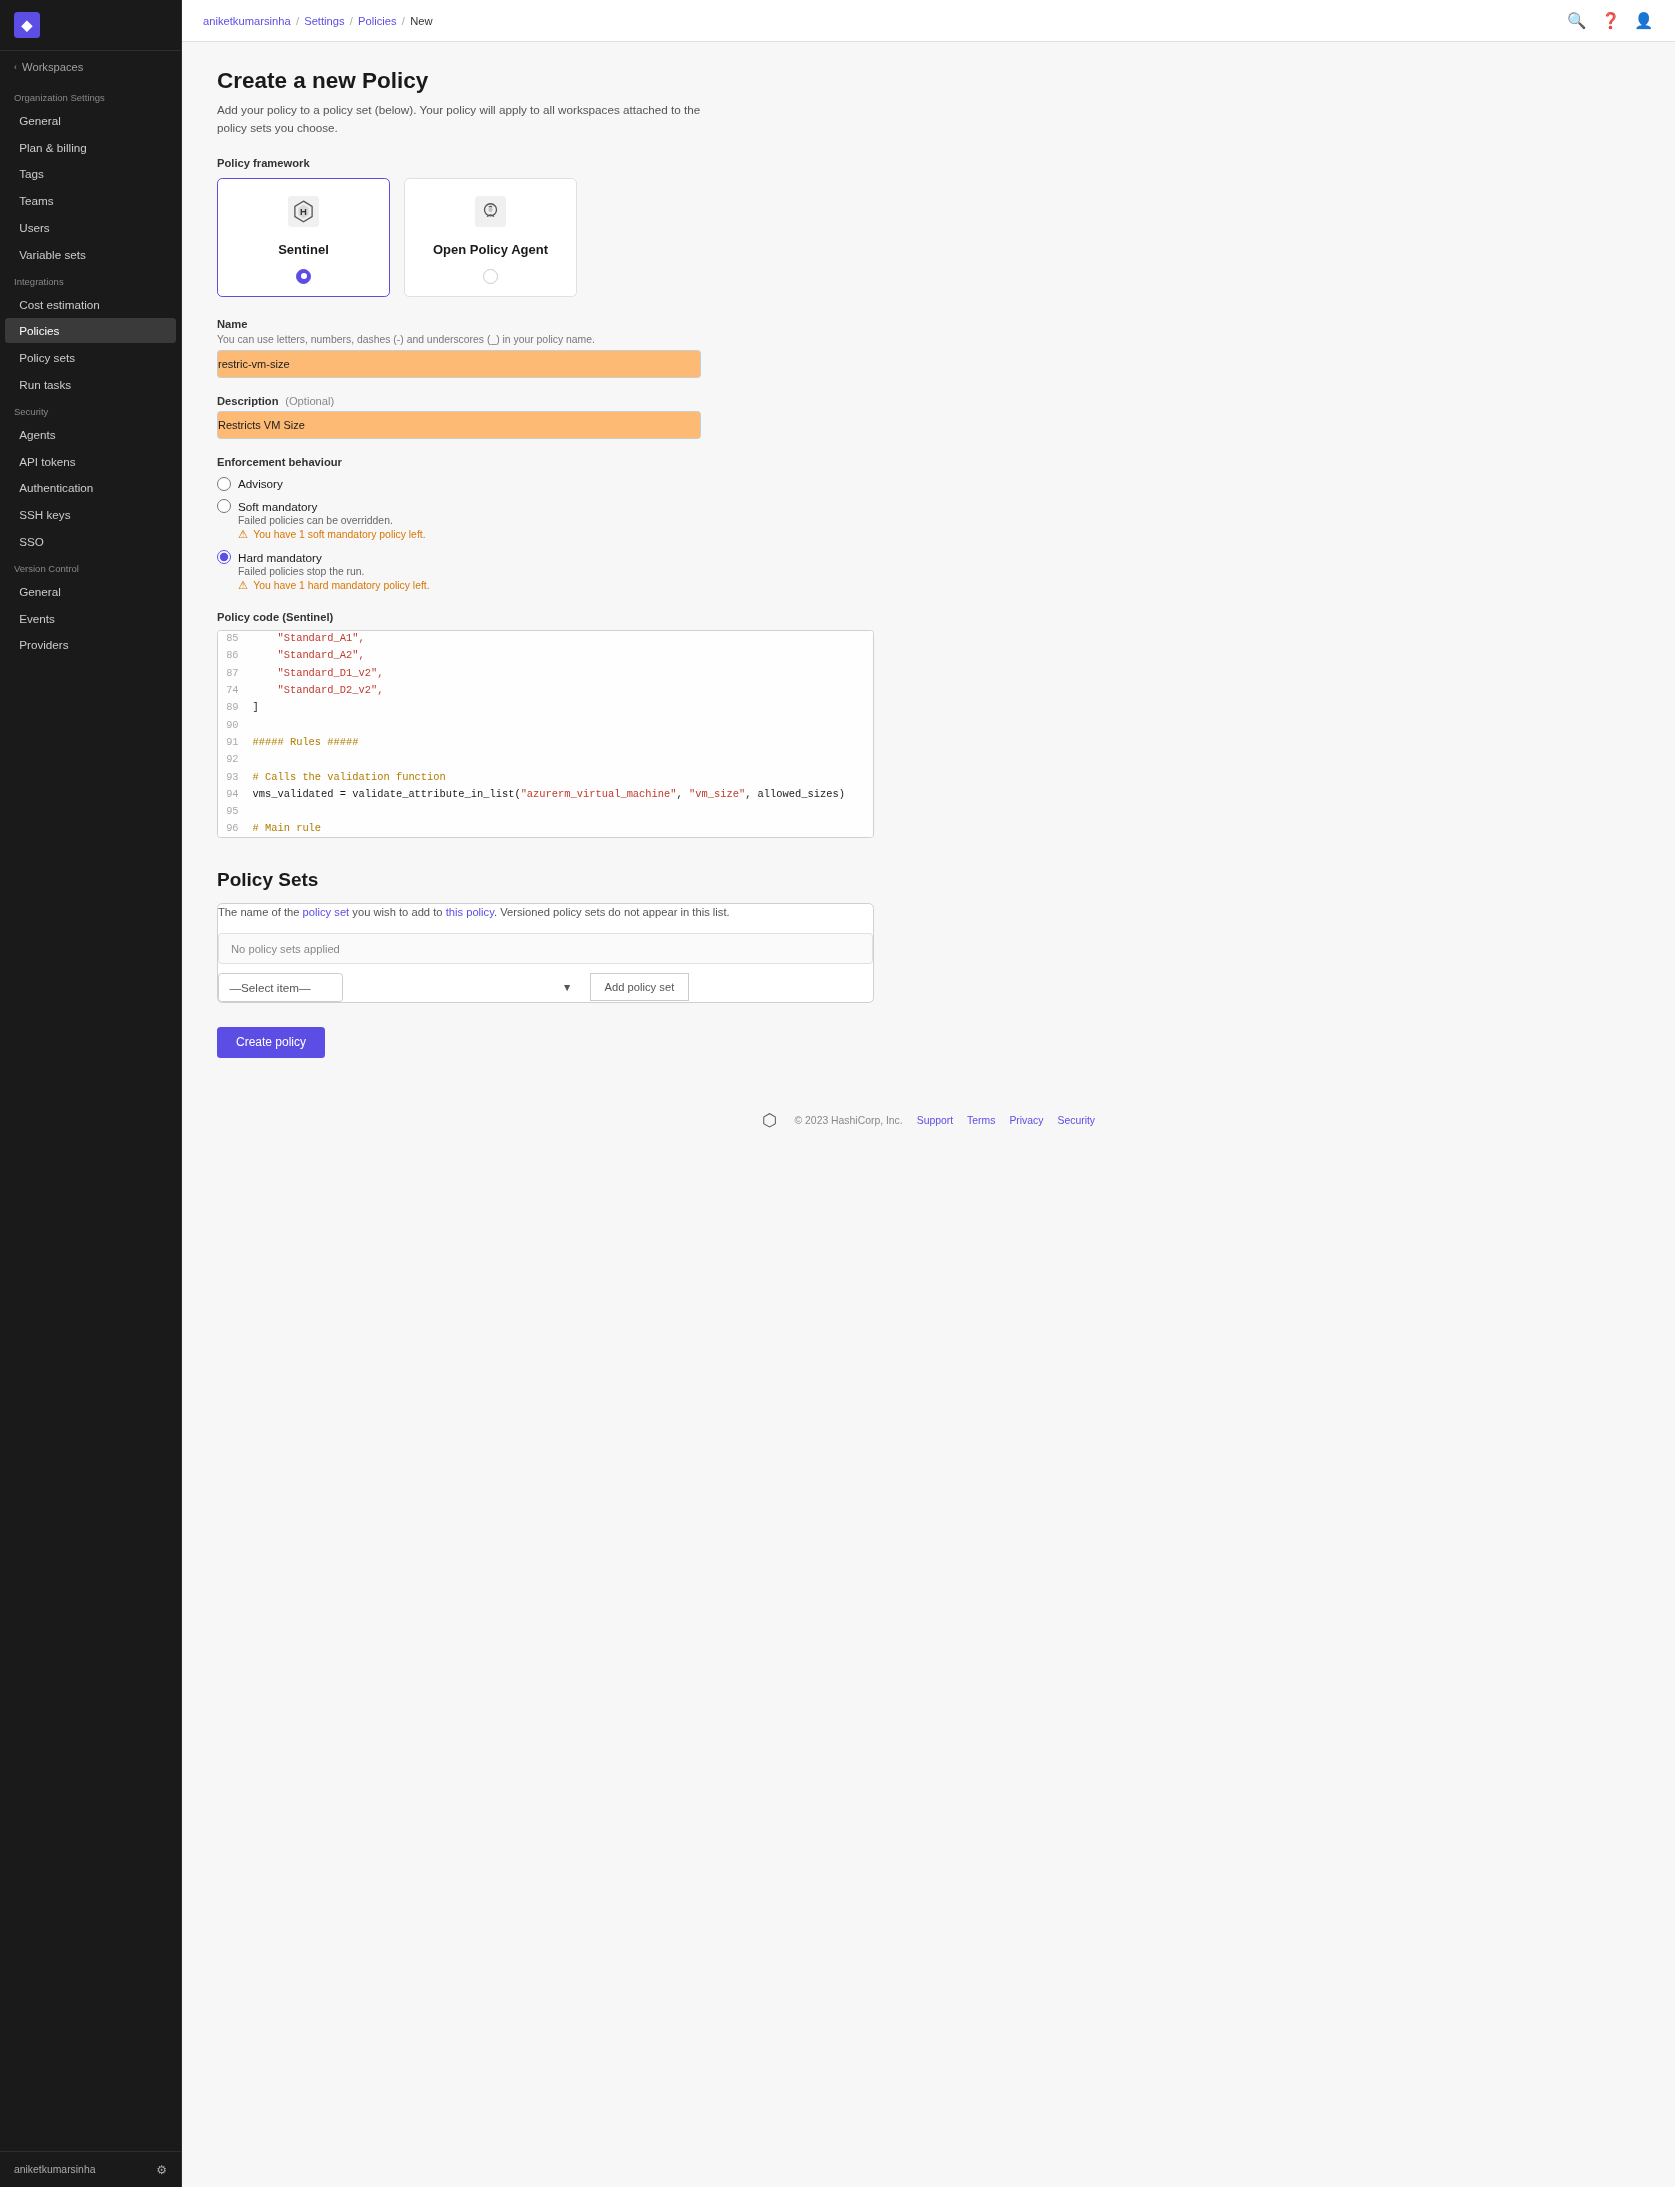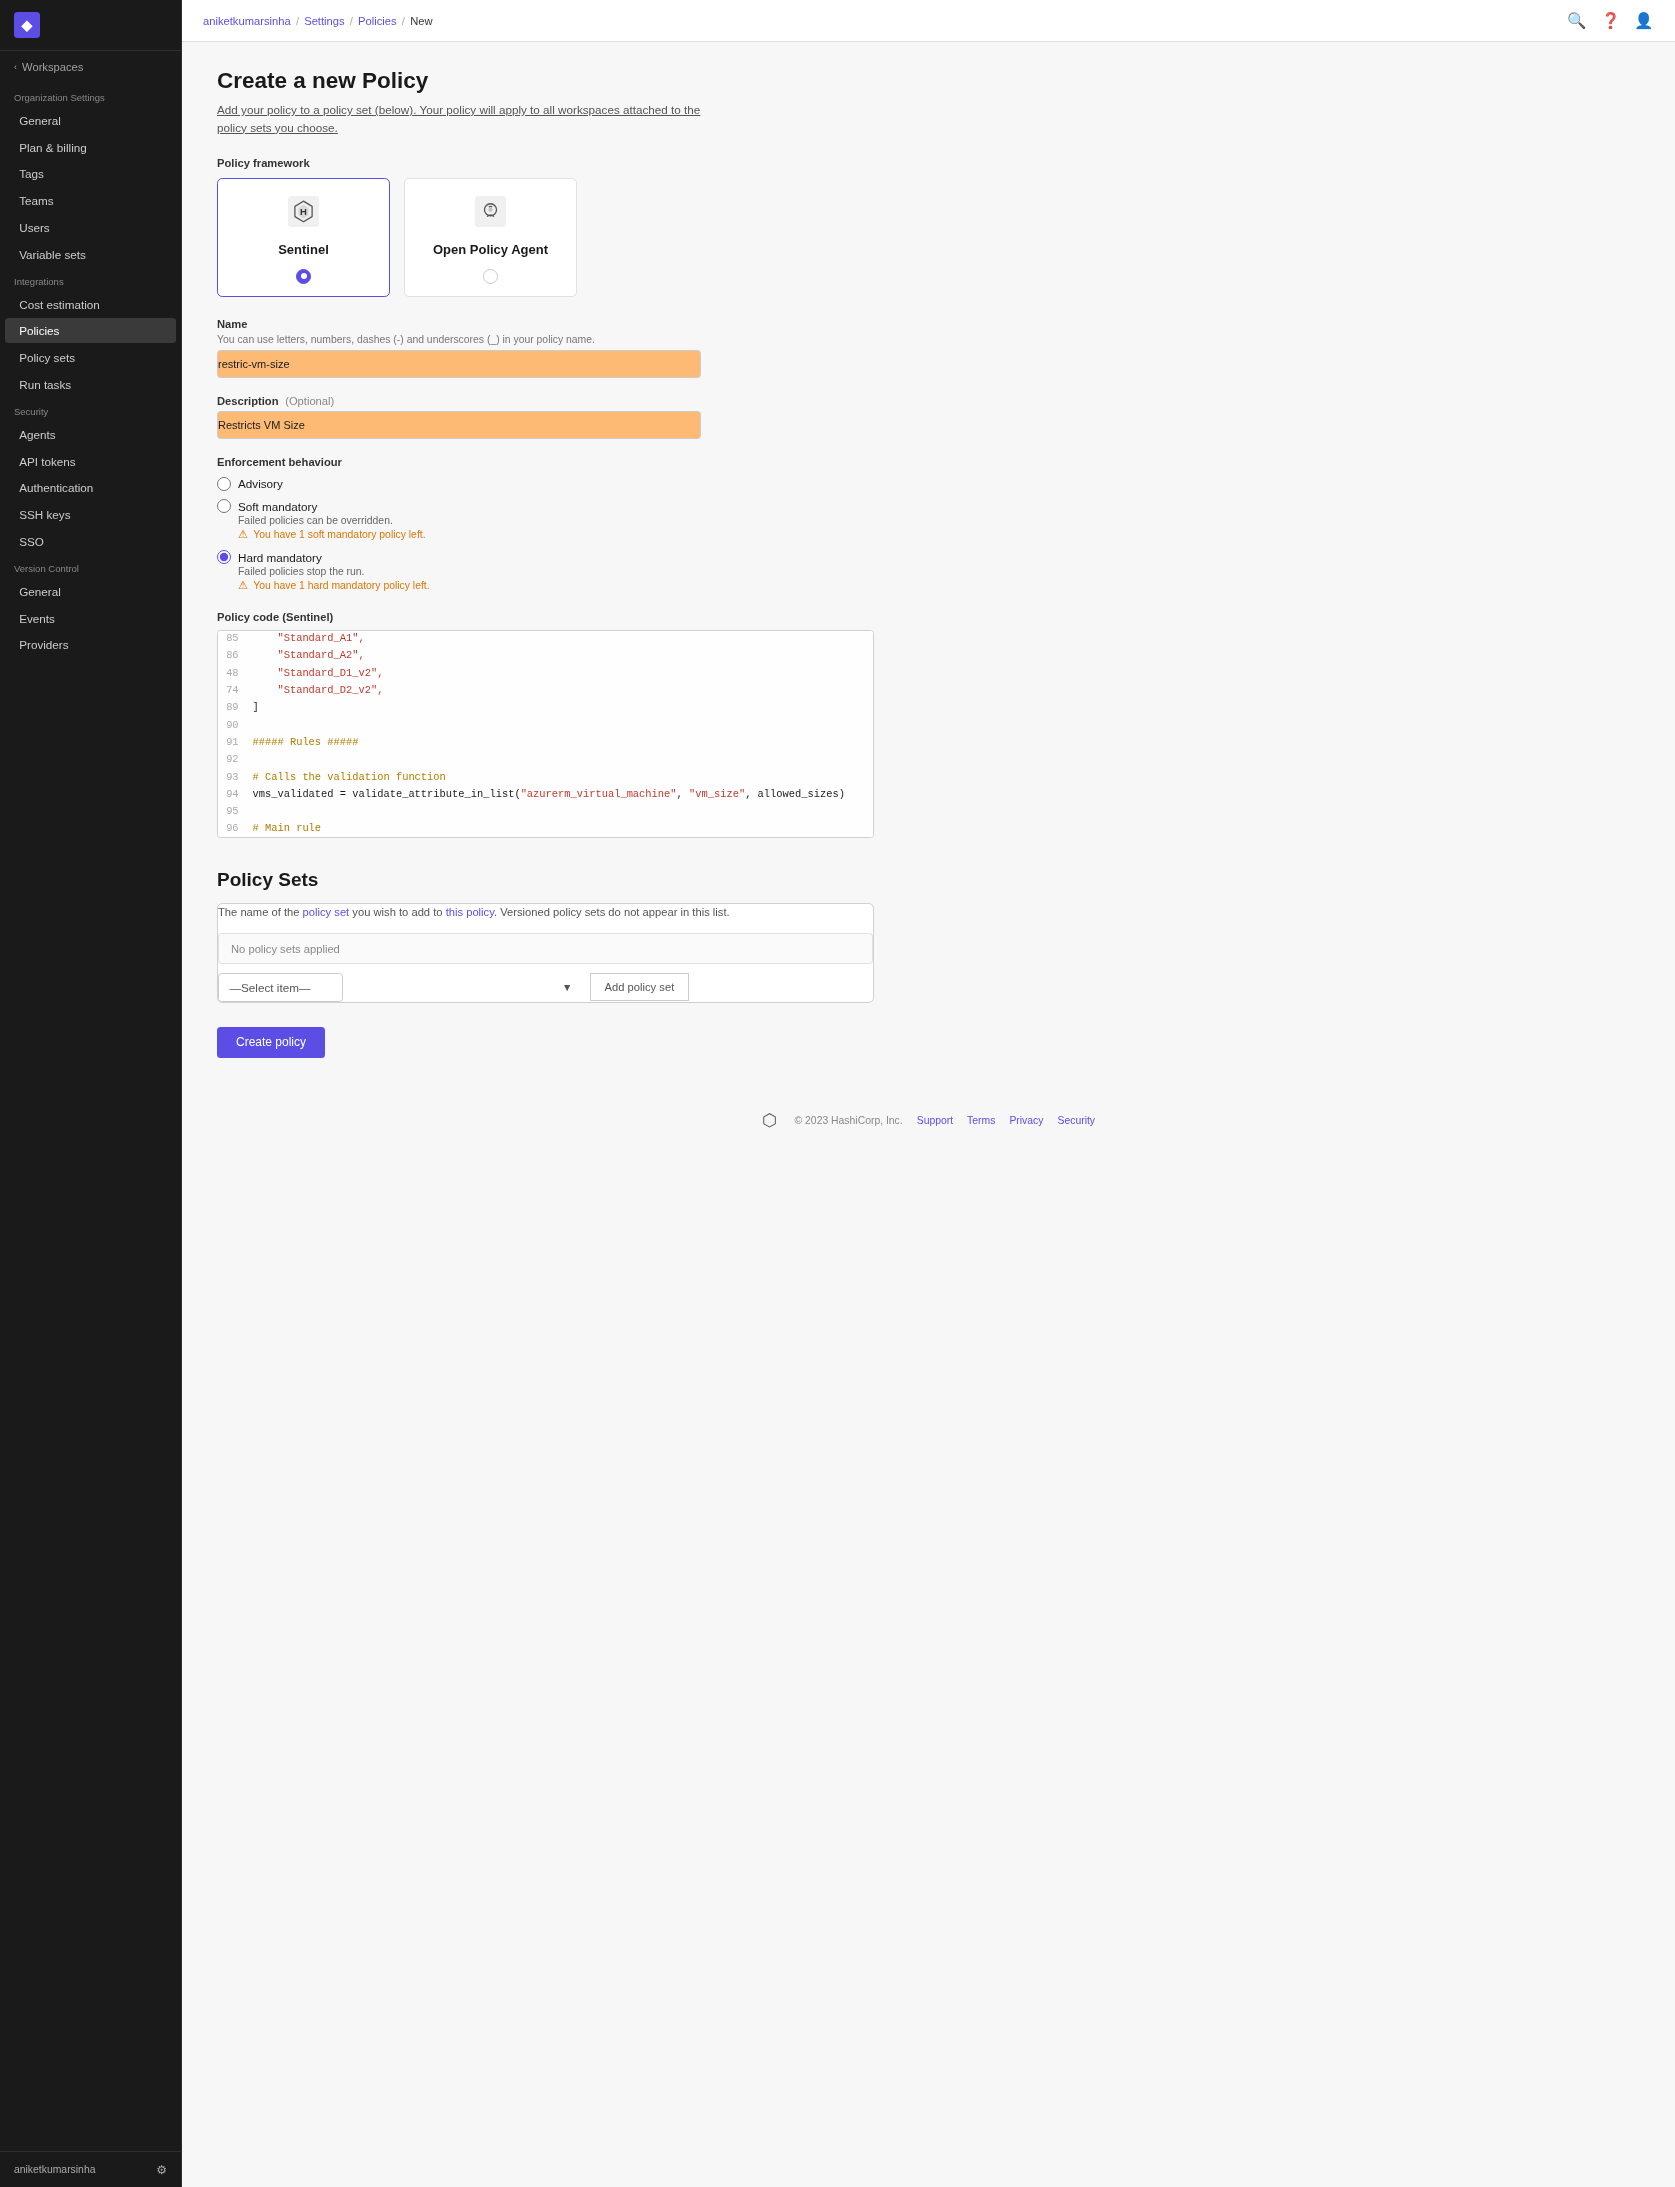--- a/index.html
+++ b/index.html
@@ -22,21 +22,21 @@
     .topbar { background: #fff; border-bottom: 0.9px solid #e0e0e0; padding: 0 21px; height: 42px; display: flex; align-items: center; justify-content: space-between; min-height: 42px; }
     .breadcrumb { display: flex; align-items: center; gap: 5.2px; font-size: 11.2px; color: #666; }
     .breadcrumb-sep { color: #aaa; }
     .breadcrumb-link { color: #5c4ee5; cursor: pointer; }
     .topbar-icons { display: flex; align-items: center; gap: 14px; color: #555; }
     .topbar-icon { cursor: pointer; font-size: 15.6px; }
 
     
     .content { flex: 1; overflow-y: auto; padding: 26px 35px 52px; background: #f7f7f7; }
     .page-title { font-size: 22.5px; font-weight: 600; color: #1a1a1a; margin-bottom: 7px; }
-    .page-desc { color: #555; font-size: 11.7px; margin-bottom: 21px; max-width: 484px; line-height: 1.5; text-decoration: underline; }
+    .page-desc { color: #555; font-size: 11.7px; margin-bottom: 21px; max-width: 484px; line-height: 1.5; }
 
     
     .section-label { font-size: 11.2px; font-weight: 600; color: #333; margin-bottom: 8.6px; }
 
     
     .framework-row { display: flex; gap: 14px; margin-bottom: 21px; }
     .framework-card { border: 1.7px solid #e0e0e0; border-radius: 5.2px; width: 173px; padding: 17.3px 14px 12px; display: flex; flex-direction: column; align-items: center; background: #fff; cursor: pointer; position: relative; }
     .framework-card.selected { border-color: #5c4ee5; background: #fff; }
     .framework-card-icon { font-size: 24px; margin-bottom: 8.6px; color: #555; }
     .framework-card-label { font-size: 13px; font-weight: 600; color: #1a1a1a; margin-bottom: 12px; }
@@ -250,21 +250,21 @@
     <div class="code-block" id="code-block">
         <div class="code-line">
           <span class="code-line-num">85</span>
           <span class="code-line-content"><span class="code-str">    "Standard_A1",</span></span>
         </div>
         <div class="code-line">
           <span class="code-line-num">86</span>
           <span class="code-line-content"><span class="code-str">    "Standard_A2",</span></span>
         </div>
         <div class="code-line">
-          <span class="code-line-num">48</span>
+          <span class="code-line-num">87</span>
           <span class="code-line-content"><span class="code-str">    "Standard_D1_v2",</span></span>
         </div>
         <div class="code-line">
           <span class="code-line-num">74</span>
           <span class="code-line-content"><span class="code-str">    "Standard_D2_v2",</span></span>
         </div>
         <div class="code-line">
           <span class="code-line-num">89</span>
           <span class="code-line-content">]</span>
         </div>

